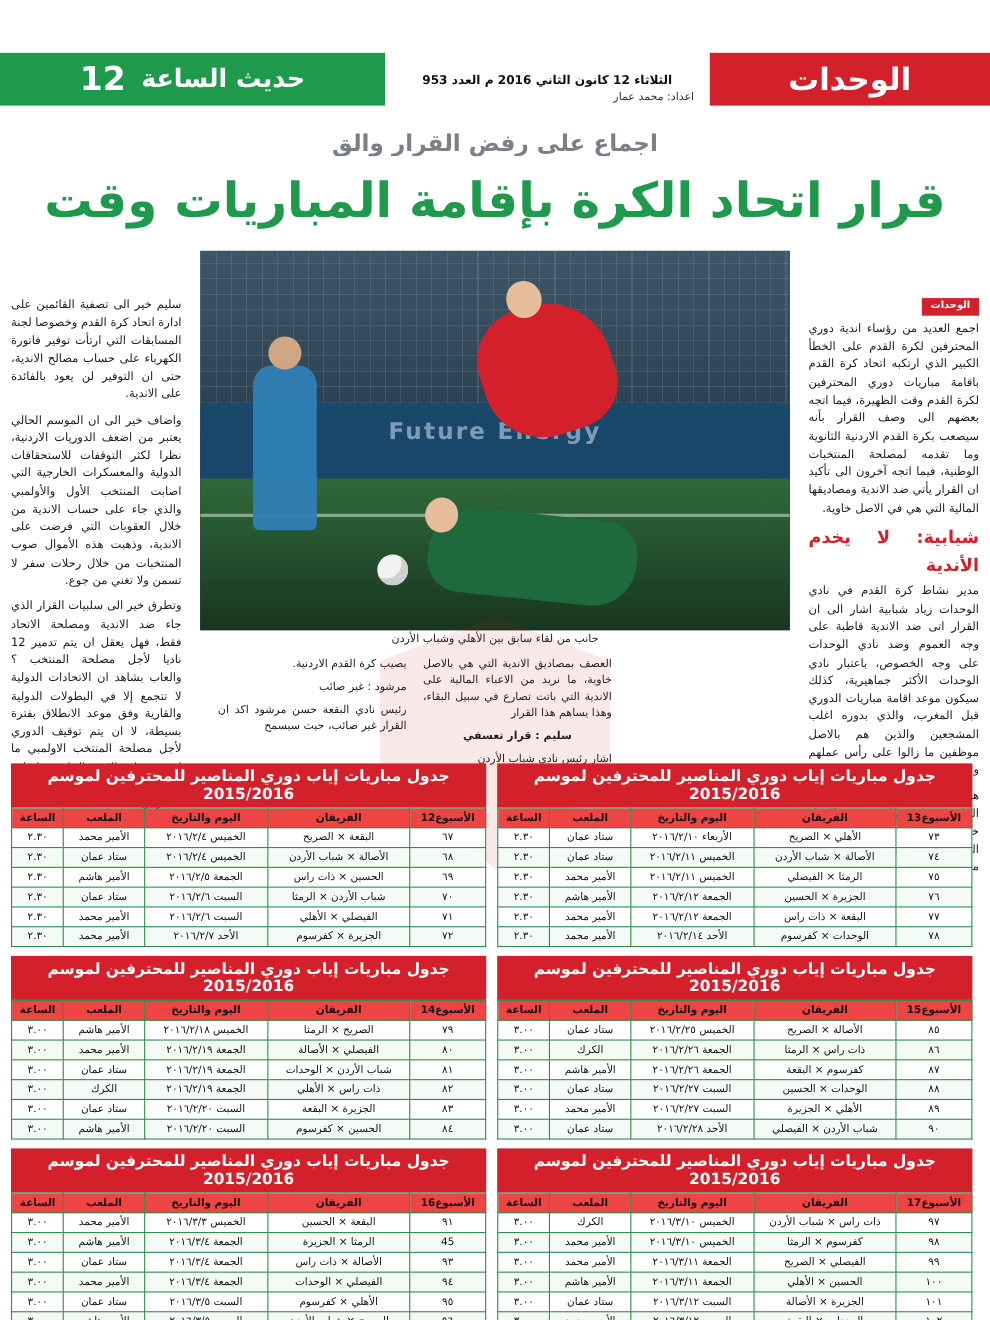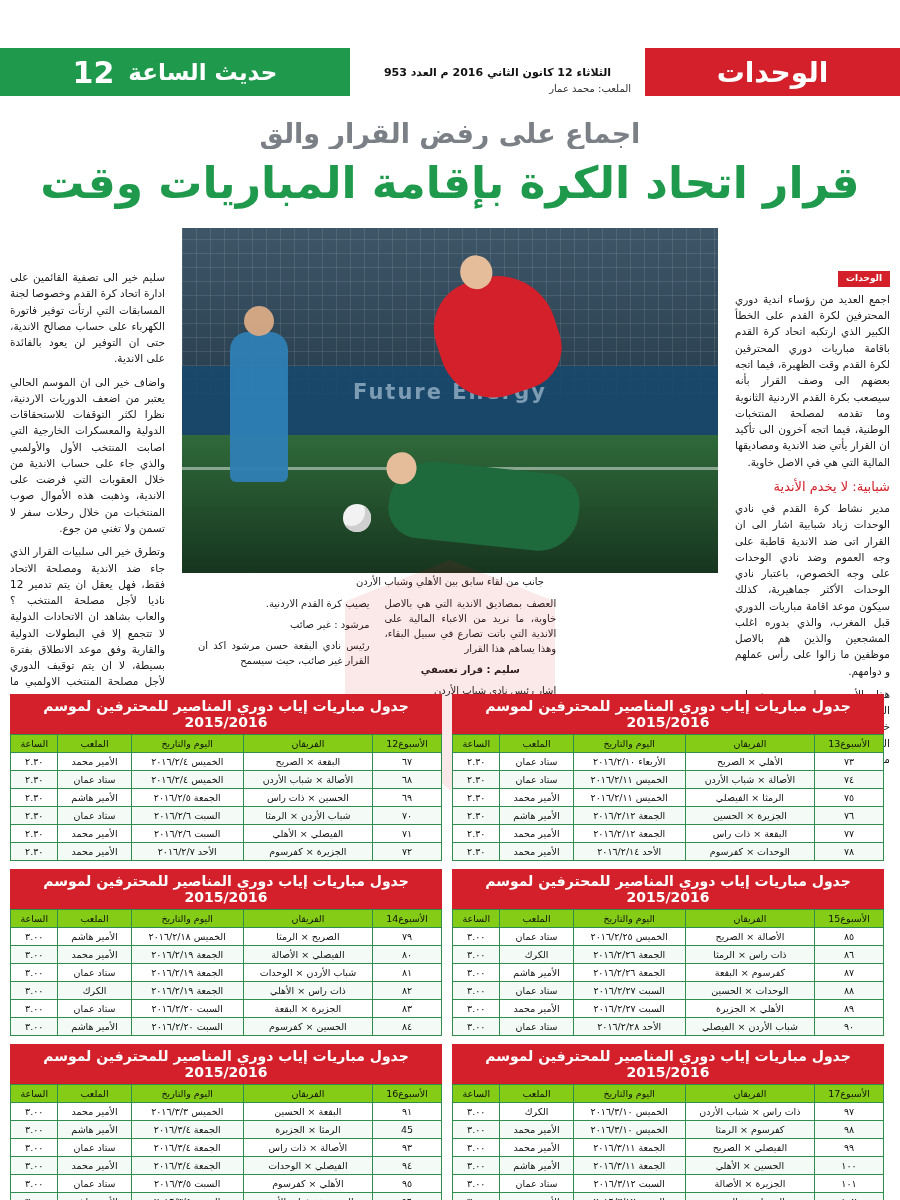--- a/index.html
+++ b/index.html
@@ -35,42 +35,42 @@
   }
   .mast-red{
     background:#d3202a;color:#fff;width:255px;
     display:flex;align-items:center;justify-content:center;gap:16px;flex-direction:row-reverse;
   }
   .mast-red .brand{font-size:28px;font-weight:bold;}
 
   
   .kicker{
     position:absolute;top:118px;right:0;left:0;
-    text-align:center;color:#7b7f86;font-size:27px;font-weight:bold;
+    text-align:center;color:#7b7f86;font-size:21px;font-weight:bold;
     white-space:nowrap;overflow:hidden;
   }
   .headline{
     position:absolute;top:158px;right:0;left:0;
     text-align:center;color:#1f9a4d;font-size:44px;font-weight:bold;line-height:1.15;
     white-space:nowrap;overflow:hidden;
   }
 
   
   .cols{position:absolute;top:228px;right:10px;left:10px;height:460px;}
 
   .col{position:absolute;top:0;font-size:10.5px;line-height:1.55;text-align:justify;color:#1a1a1a;margin-top:41px;}
   .col p{margin:0 0 7px 0;}
   .col-right{right:0;width:155px;}
   .col-left{left:0;width:155px;}
 
   .tagline{
     display:inline-block;background:#d3202a;color:#fff;font-size:9px;font-weight:bold;
     padding:1px 8px;margin-bottom:4px;
   }
-  .subhead{color:#d3202a;font-weight:normal;font-size:13px;margin:6px 0 3px;}
+  .subhead{color:#d3202a;font-weight:bold;font-size:16px;margin:6px 0 3px;}
 
   
   .photo{
     position:absolute;top:0;right:172px;left:172px;height:345px;
     background:#2b3a46;overflow:hidden;
   }
   .ph-sky{position:absolute;inset:0;background:linear-gradient(#3d5668 0%, #2a4050 45%, #20333f 100%);}
   .ph-net{position:absolute;top:0;left:0;right:0;height:48%;
     background-image:repeating-linear-gradient(90deg,rgba(255,255,255,.10) 0 1px,transparent 1px 14px),
                      repeating-linear-gradient(0deg,rgba(255,255,255,.10) 0 1px,transparent 1px 14px);}
@@ -105,21 +105,21 @@
   .tbl{width:432px;}
   .tbl .thead{
     background:#d3202a;color:#fff;font-size:14px;font-weight:bold;
     padding:4px 8px;text-align:center;
   }
   table{border-collapse:collapse;width:100%;table-layout:fixed;}
   th,td{
     border:1px solid #2f8d4e;font-size:9.5px;text-align:center;padding:1px 2px;
     color:#111;height:15px;
   }
-  thead th{background:#84cc16;font-weight:normal;}
+  thead th{background:#ef4444;font-weight:bold;}
   tbody tr:nth-child(odd) td{background:#ffffff;}
   tbody tr:nth-child(even) td{background:#f4faf5;}
   col.c-week{width:16%;}
   col.c-teams{width:30%;}
   col.c-date{width:26%;}
   col.c-stad{width:17%;}
   col.c-time{width:11%;}
 
   
   .watermark{
@@ -137,21 +137,21 @@
 
 <div class="page">
 
   <div class="masthead">
     <div class="mast-green">
       <span class="num">12</span>
       <span class="ttl">حديث الساعة</span>
     </div>
     <div class="mast-mid">
       <span class="date">الثلاثاء 12 كانون الثاني 2016 م العدد 953</span>
-      <span class="byline">الملعب: محمد عمار</span>
+      <span class="byline">اعداد: محمد عمار</span>
     </div>
     <div class="mast-red">
       <span class="brand">الوحدات</span>
     </div>
   </div>
 
   <div class="kicker">اجماع على رفض القرار والق</div>
   <div class="headline">قرار اتحاد الكرة بإقامة المباريات وقت</div>
 
   <div class="cols">

